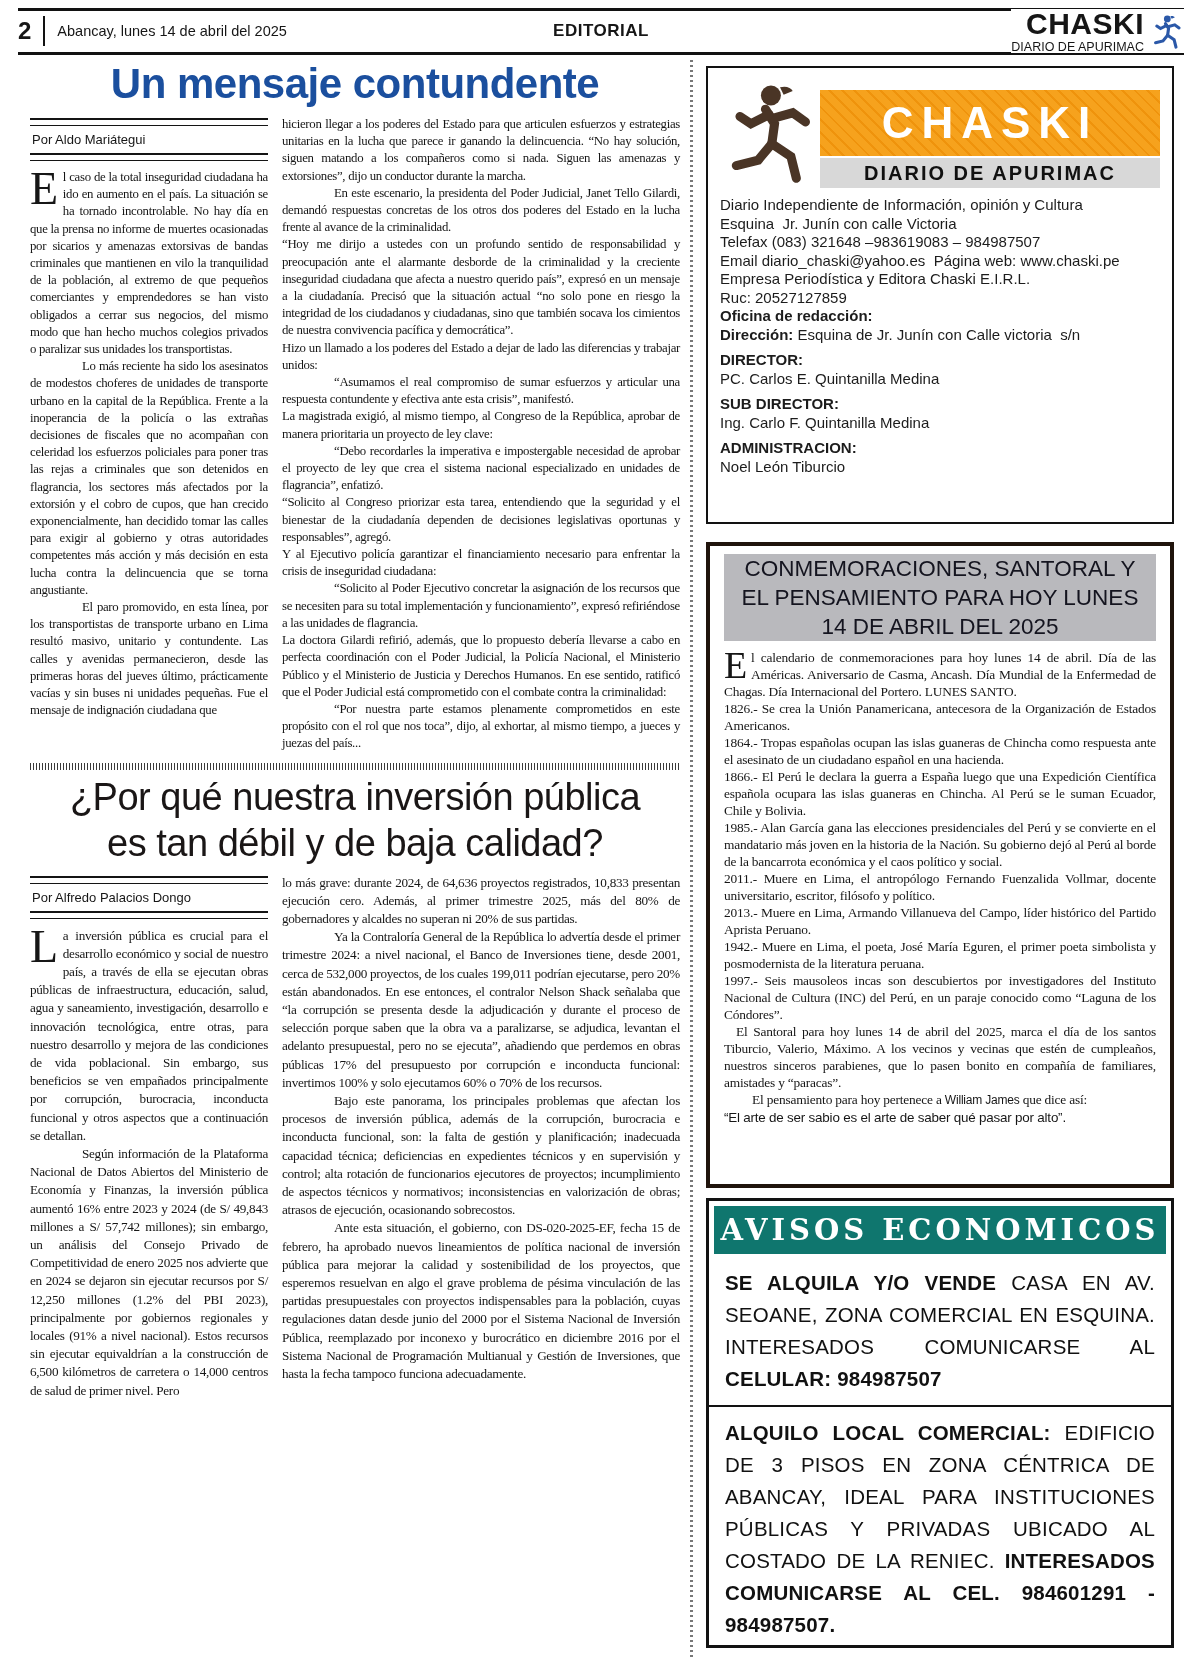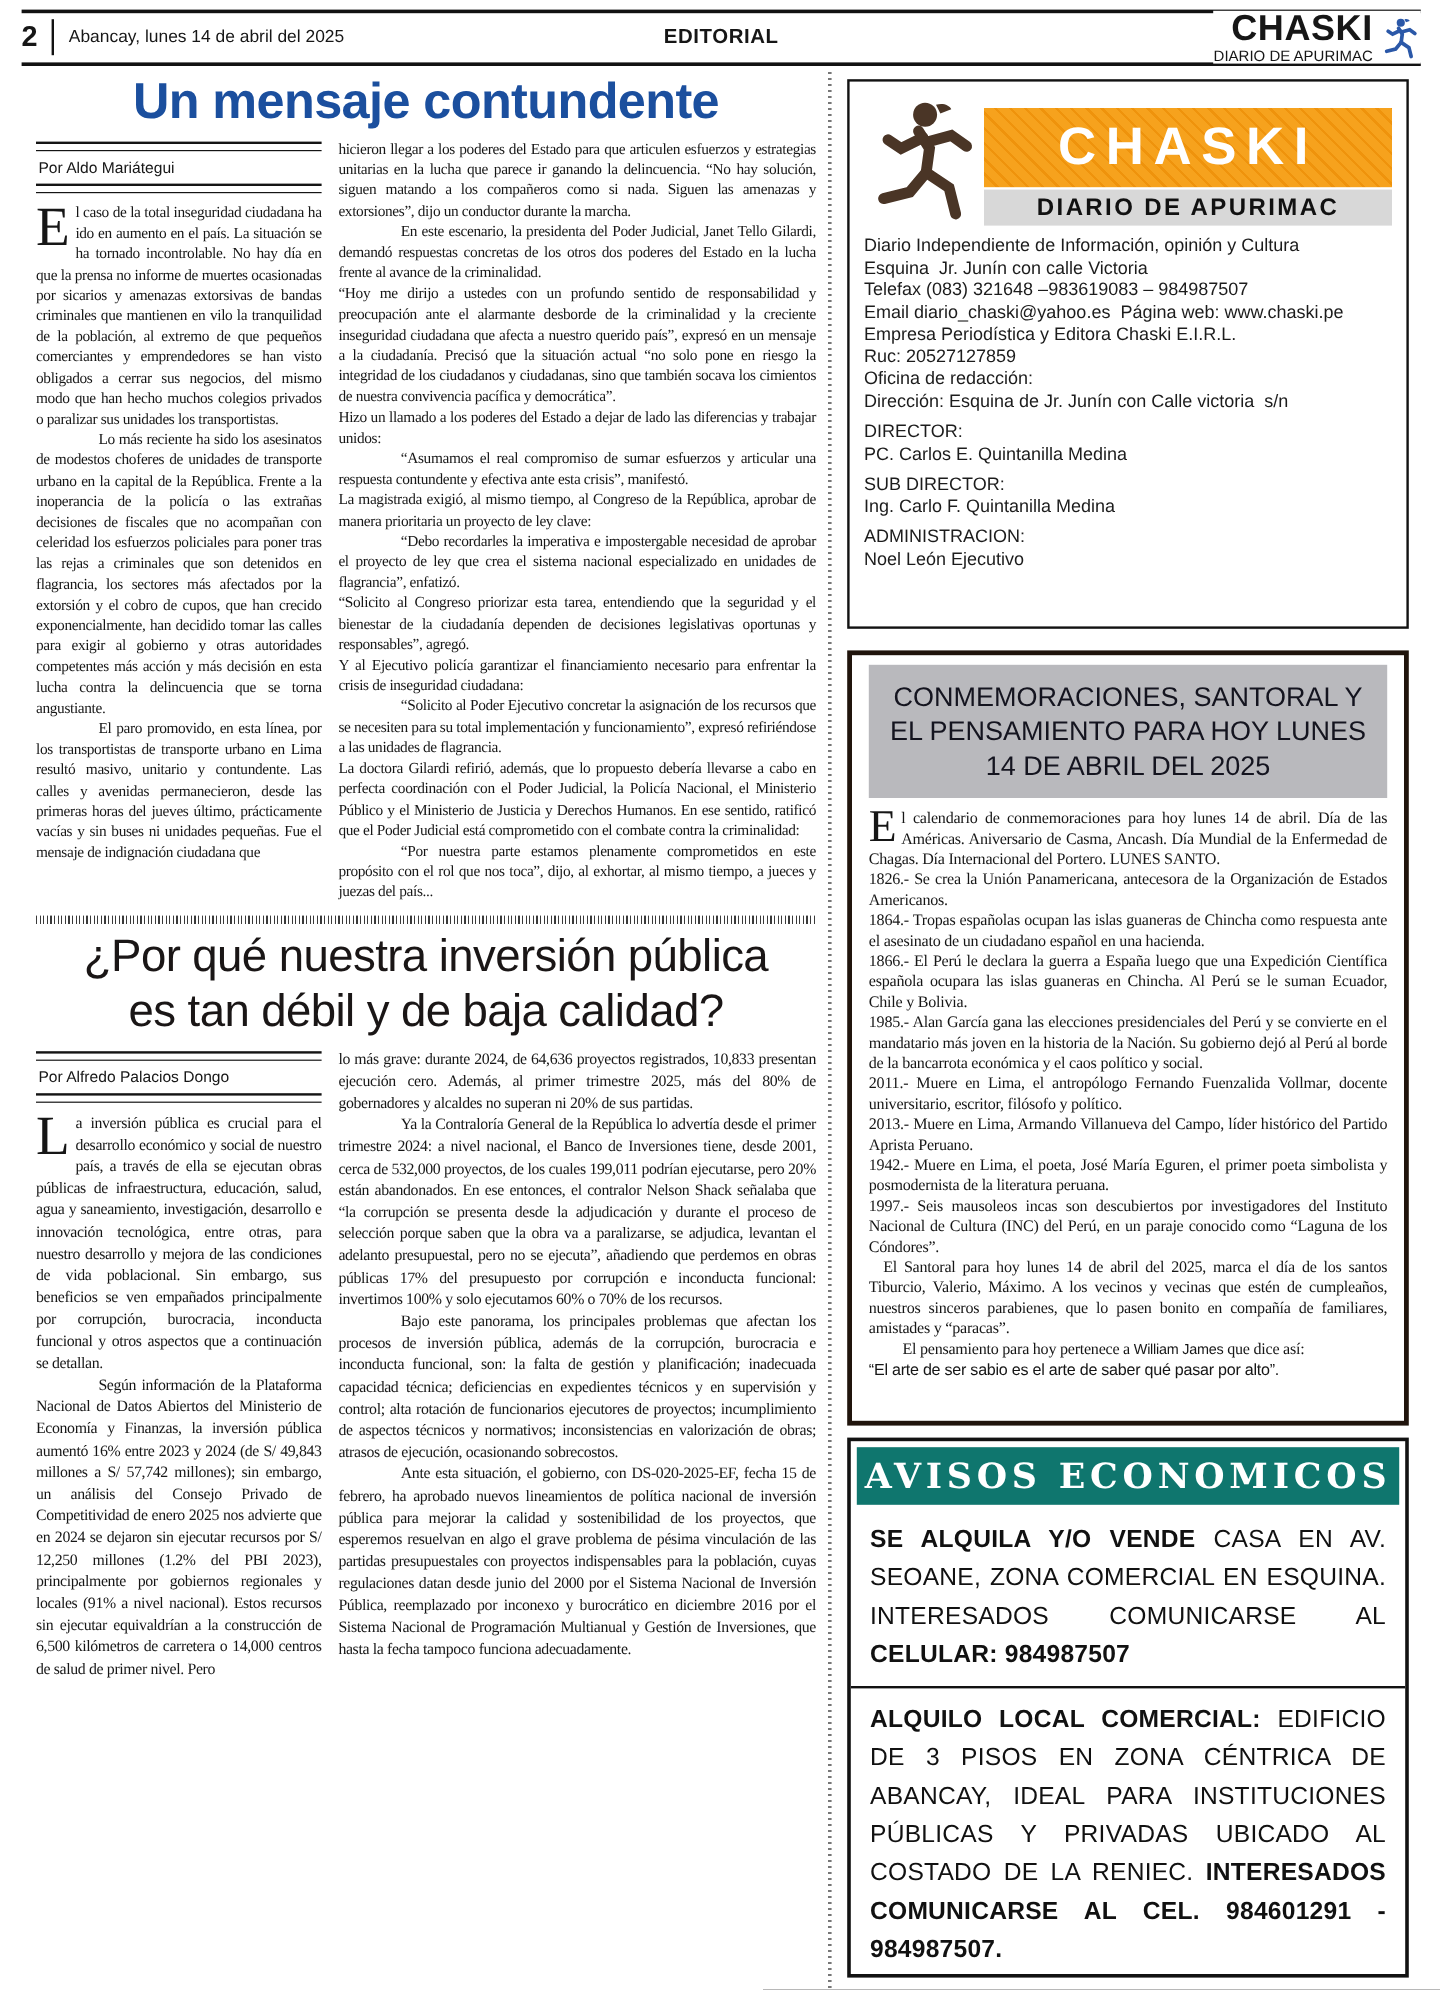--- a/index.html
+++ b/index.html
@@ -51,29 +51,29 @@
   .logo-right{flex:1;display:flex;flex-direction:column;justify-content:flex-end;}
   .logo-orange{height:66px;display:flex;align-items:center;justify-content:center;
                background:repeating-linear-gradient(45deg,#f6a21d 0 7px,#ef930c 7px 9px);
                color:#fff;font-family:"Liberation Sans",sans-serif;font-weight:bold;
                font-size:44px;letter-spacing:8px;}
   .logo-gray{height:30px;display:flex;align-items:center;justify-content:center;background:#d8d8d8;
              color:#111;font-family:"Liberation Sans",sans-serif;font-weight:bold;
              font-size:20px;letter-spacing:2px;margin-top:2px;}
   .mast-info{margin-top:8px;font-family:"Liberation Sans",sans-serif;font-size:15px;line-height:18.5px;color:#1c1c1c;}
   .mast-line{white-space:pre-wrap;}
-  .mast-bold{font-weight:normal;}
+  .mast-bold{font-weight:bold;}
   .mast-role{margin-top:7px;}
   .mast-role .mast-bold{display:block;}
   
   .conmemo-box{position:absolute;top:476px;left:0;right:0;height:646px;border:4px solid #20140c;
                box-sizing:border-box;padding:8px 14px 4px;overflow:hidden;}
   .conmemo-head{background:#b9b9bd;color:#14141f;text-align:center;
                 font-family:"Liberation Sans",sans-serif;font-size:22.5px;line-height:29px;
-                padding:12px 10px;margin-bottom:8px;}
+                padding:0 10px;margin-bottom:8px;}
   p.cm{margin:0;font-size:13.4px;line-height:17px;text-align:justify;letter-spacing:-.2px;}
   .dropcap-sm{float:left;font-size:38px;line-height:31px;padding:1px 4px 0 0;}
   .sm-ind{text-indent:12px;}
   .md-ind{text-indent:28px;}
   .cm-sans{font-family:"Liberation Sans",sans-serif;font-size:12px;}
   
   .avisos-box{position:absolute;top:1132px;left:0;right:0;height:450px;border:3px solid #121212;
               box-sizing:border-box;overflow:hidden;}
   .avisos-head{margin:5px;background:#0f766e;color:#fff;text-align:center;
                font-family:"DejaVu Serif",serif;font-weight:bold;font-size:29px;line-height:48px;
@@ -206,21 +206,21 @@
         <div class="mast-line">Ruc: 20527127859</div>
         <div class="mast-line mast-bold">Oficina de redacción:</div>
         <div class="mast-line"><span class="mast-bold">Dirección:</span><span> Esquina de Jr. Junín con Calle victoria  s/n</span></div>
         <div class="mast-role">
           <span class="mast-bold">DIRECTOR:</span><span>PC. Carlos E. Quintanilla Medina</span>
         </div>
         <div class="mast-role">
           <span class="mast-bold">SUB DIRECTOR:</span><span>Ing. Carlo F. Quintanilla Medina</span>
         </div>
         <div class="mast-role">
-          <span class="mast-bold">ADMINISTRACION:</span><span>Noel León Ejecutivo</span>
+          <span class="mast-bold">ADMINISTRACION:</span><span>Noel León Tiburcio</span>
         </div>
       </div>
     </section>
 
     <section class="conmemo-box">
       <div class="conmemo-head">CONMEMORACIONES, SANTORAL Y EL PENSAMIENTO PARA  HOY LUNES 14 DE ABRIL  DEL 2025</div>
       <p class="cm"><span class="dropcap-sm">E</span><span>l calendario de conmemoraciones para hoy lunes 14 de abril. Día de las Américas. Aniversario de Casma, Ancash. Día Mundial de la Enfermedad de Chagas. Día Internacional del Portero. LUNES SANTO.</span></p>
       <p class="cm">1826.- Se crea la Unión Panamericana, antecesora de la Organización de Estados Americanos.</p>
       <p class="cm">1864.- Tropas españolas ocupan las islas guaneras de Chincha como respuesta ante el asesinato de un ciudadano español en una hacienda.</p>
       <p class="cm">1866.- El Perú le declara la guerra a España luego que una Expedición Científica española ocupara las islas guaneras en Chincha. Al Perú se le suman Ecuador, Chile y Bolivia.</p>

